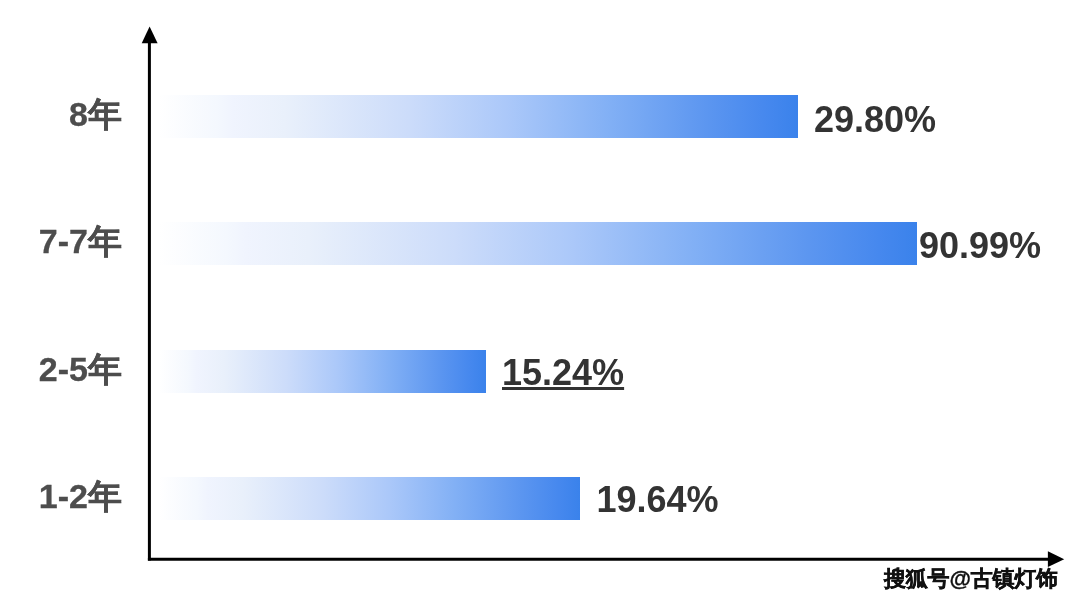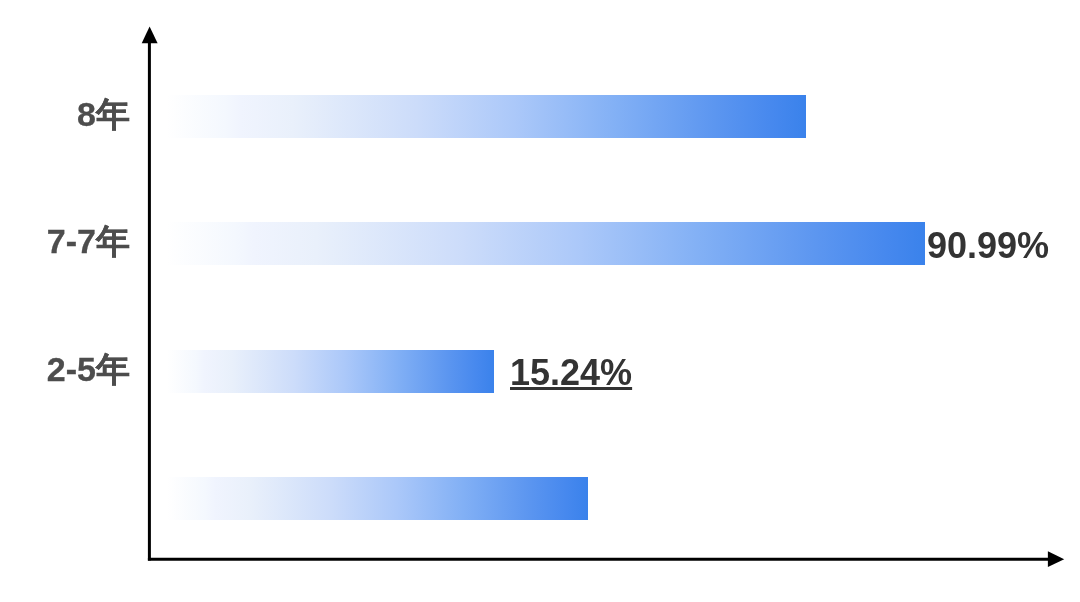--- a/index.html
+++ b/index.html
@@ -11,21 +11,21 @@
     -webkit-font-smoothing:antialiased;
   }
 
   .chart {
     position:relative; width:1080px; height:602px;
     overflow:hidden; background:#ffffff;
   }
 
   svg.axes { position:absolute; left:0; top:0; width:1080px; height:602px; }
 
-  .plot { position:absolute; left:16px; top:0; width:924px; height:602px; }
+  .plot { position:absolute; left:8px; top:0; width:924px; height:602px; }
 
   .row  { position:absolute; left:0; width:1080px; height:43px; }
 
   .cat-label {
     position:absolute; right:966px; top:-2.5px; height:43px;
     display:flex; align-items:center; justify-content:flex-end;
     transform:translateZ(0);
     color:#4d4d4d; font-size:34px; font-weight:700; line-height:1;
     white-space:nowrap;
     -webkit-text-stroke:0.3px #4d4d4d;
@@ -62,33 +62,37 @@
     <path d="M149.6 26.6 L157.6 43.3 L141.7 43.3 Z" fill="#000000"></path>
     <path d="M147.9 559.2 L1048.4 559.2" stroke="#000000" stroke-width="3" fill="none"></path>
     <path d="M1064.2 559.2 L1047.9 566.9 L1047.9 551.2 Z" fill="#000000"></path>
   </svg>
 
   <div class="plot">
 
     <div class="row" style="top:95px;">
       <div class="cat-label">8年</div>
       <div class="bar" style="width: 639px; background: linear-gradient(90deg, rgb(255, 255, 255) 0%, rgb(244, 248, 254) 9%, rgb(240, 244, 254) 11.5%, rgb(233, 240, 251) 19.7%, rgb(204, 220, 250) 39%, rgb(171, 200, 249) 54.6%, rgb(130, 176, 245) 70.3%, rgb(92, 150, 240) 85.7%, rgb(70, 136, 238) 95%, rgb(58, 130, 235) 100%); left: 151px; height: 43px;"></div>
+      <div class="val-label" style="left:806px;top:3px;">29.80%</div>
     </div>
 
     <div class="row" style="top:222.4px;">
       <div class="cat-label">7-7年</div>
       <div class="bar" style="width: 758px; background: linear-gradient(90deg, rgb(255, 255, 255) 0%, rgb(244, 248, 254) 9%, rgb(240, 244, 254) 11.5%, rgb(233, 240, 251) 19.7%, rgb(204, 220, 250) 39%, rgb(171, 200, 249) 54.6%, rgb(130, 176, 245) 70.3%, rgb(92, 150, 240) 85.7%, rgb(70, 136, 238) 95%, rgb(58, 130, 235) 100%); left: 151px; height: 43px;"></div>
       <div class="val-label" style="left:911px;top:2px;">90.99%</div>
     </div>
 
     <div class="row" style="top:349.7px;">
       <div class="cat-label">2-5年</div>
       <div class="bar" style="width: 327px; background: linear-gradient(90deg, rgb(255, 255, 255) 0%, rgb(244, 248, 254) 9%, rgb(240, 244, 254) 11.5%, rgb(233, 240, 251) 19.7%, rgb(204, 220, 250) 39%, rgb(171, 200, 249) 54.6%, rgb(130, 176, 245) 70.3%, rgb(92, 150, 240) 85.7%, rgb(70, 136, 238) 95%, rgb(58, 130, 235) 100%); left: 151px; height: 43px;"></div>
       <div class="val-label" style="left: 494px; top: 2px; text-decoration: underline;">15.24%</div>
     </div>
 
     <div class="row" style="top:477px;">
+      <div class="cat-label">1-2年</div>
       <div class="bar" style="width: 421px; background: linear-gradient(90deg, rgb(255, 255, 255) 0%, rgb(244, 248, 254) 9%, rgb(240, 244, 254) 11.5%, rgb(233, 240, 251) 19.7%, rgb(204, 220, 250) 39%, rgb(171, 200, 249) 54.6%, rgb(130, 176, 245) 70.3%, rgb(92, 150, 240) 85.7%, rgb(70, 136, 238) 95%, rgb(58, 130, 235) 100%); left: 151px; height: 43px;"></div>
+      <div class="val-label" style="left: 588.5px; top: 1.5px;">19.64%</div>
     </div>
 
   </div>
 
+  <div class="wm">搜狐号@古镇灯饰</div>
 </div>
 
 </body></html>

